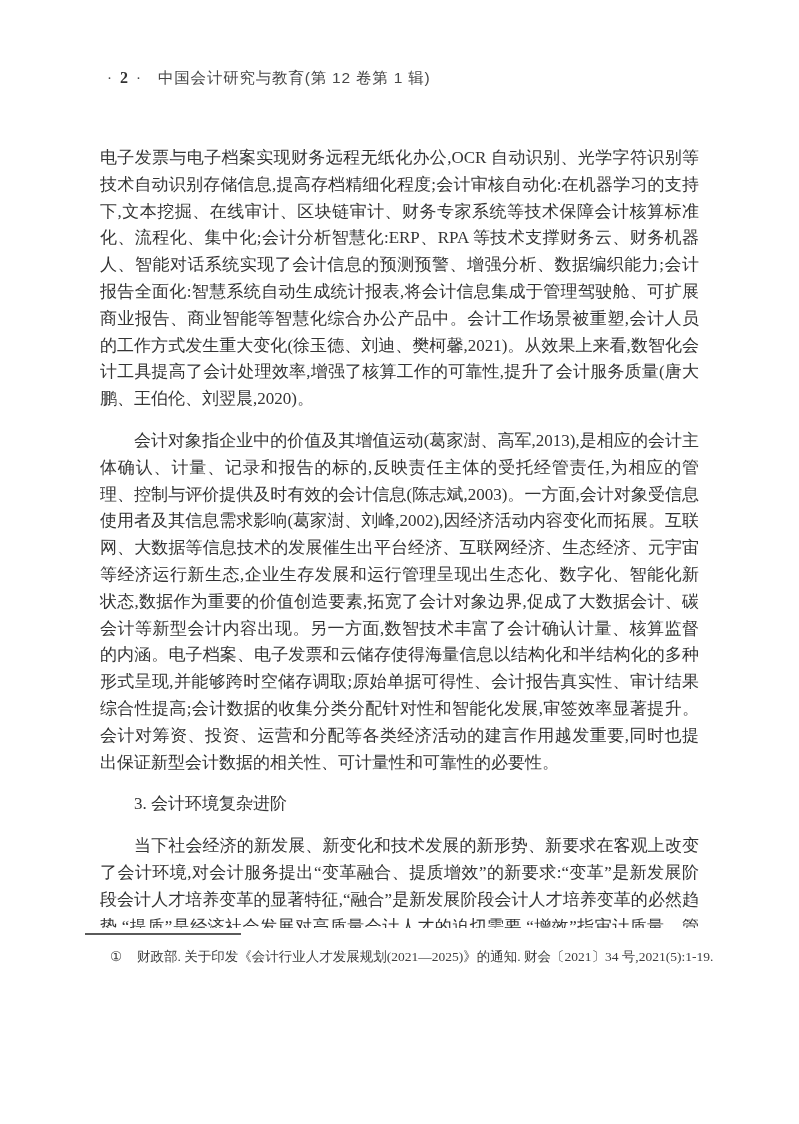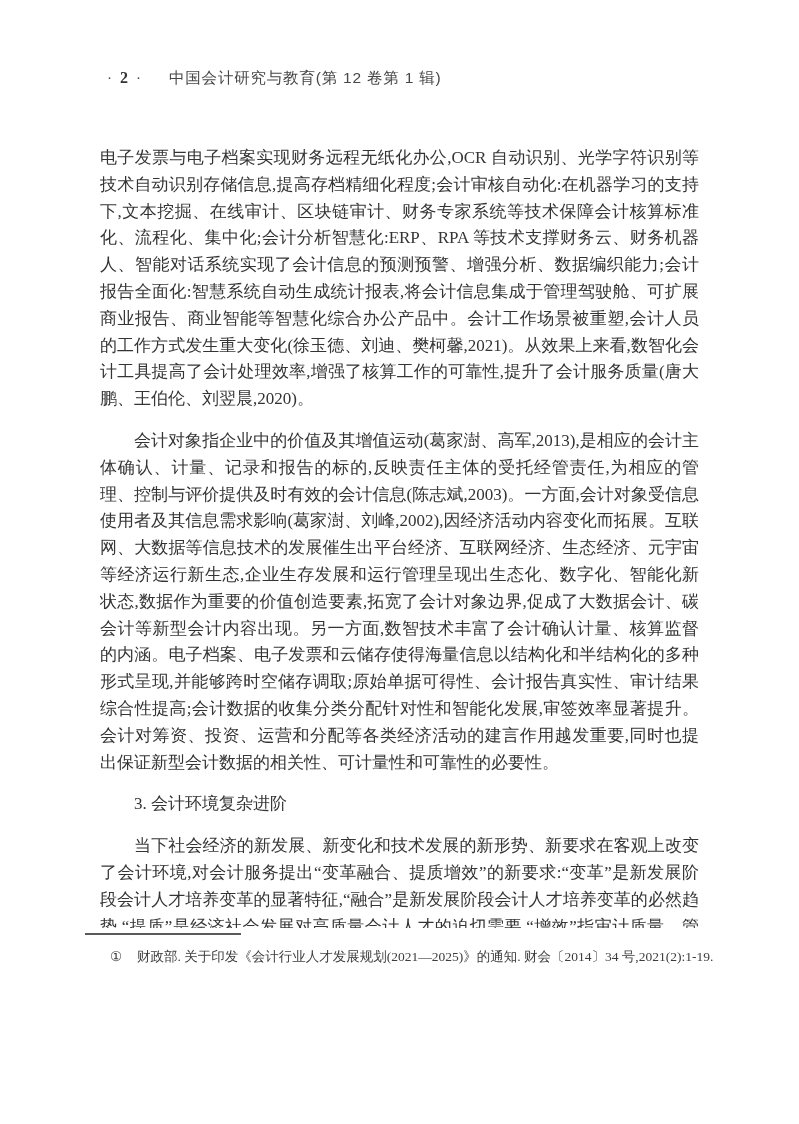--- a/index.html
+++ b/index.html
@@ -31,21 +31,21 @@
     font-size: 15px;
     color: #4a4a4a;
     padding: 0 8px;
   }
   .running-header .pgnum {
     font-size: 16px;
     font-weight: bold;
     color: #333333;
   }
   .running-header .book-title {
-    margin-left: 20px;
+    margin-left: 9px;
     font-family: "Liberation Sans", "DejaVu Sans", sans-serif;
     font-size: 15.5px;
     letter-spacing: 0.8px;
     color: #474747;
   }
   
   .body-text {
     height: 798px;
     overflow: hidden;
     font-size: 17px;
@@ -121,19 +121,19 @@
 
     <p class="para"><span>首先,“高质量发展是全面建设社会主义现代化国家的首要任务”</span><sup class="fnref">②</sup><span>,经济高质量发展是我国现阶段的重要任务之一。新发展阶段,会计要能有效推动经济实现质的有效提升</span></p>
   </div>
 
   <div class="footnotes">
     <div class="fn-rule"></div>
 
     <div class="fn-hanging">
       <span class="fn-marker">①</span>
       <span class="fn-body">
-        <span class="fn-line">财政部. 关于印发《会计行业人才发展规划(2021—2025)》的通知. 财会〔2014〕34 号,2021(2):1-19.</span>
+        <span class="fn-line">财政部. 关于印发《会计行业人才发展规划(2021—2025)》的通知. 财会〔2021〕34 号,2021(5):1-19.</span>
       </span>
     </div>
 
   </div>
 
 </div>
 
 </body></html>

